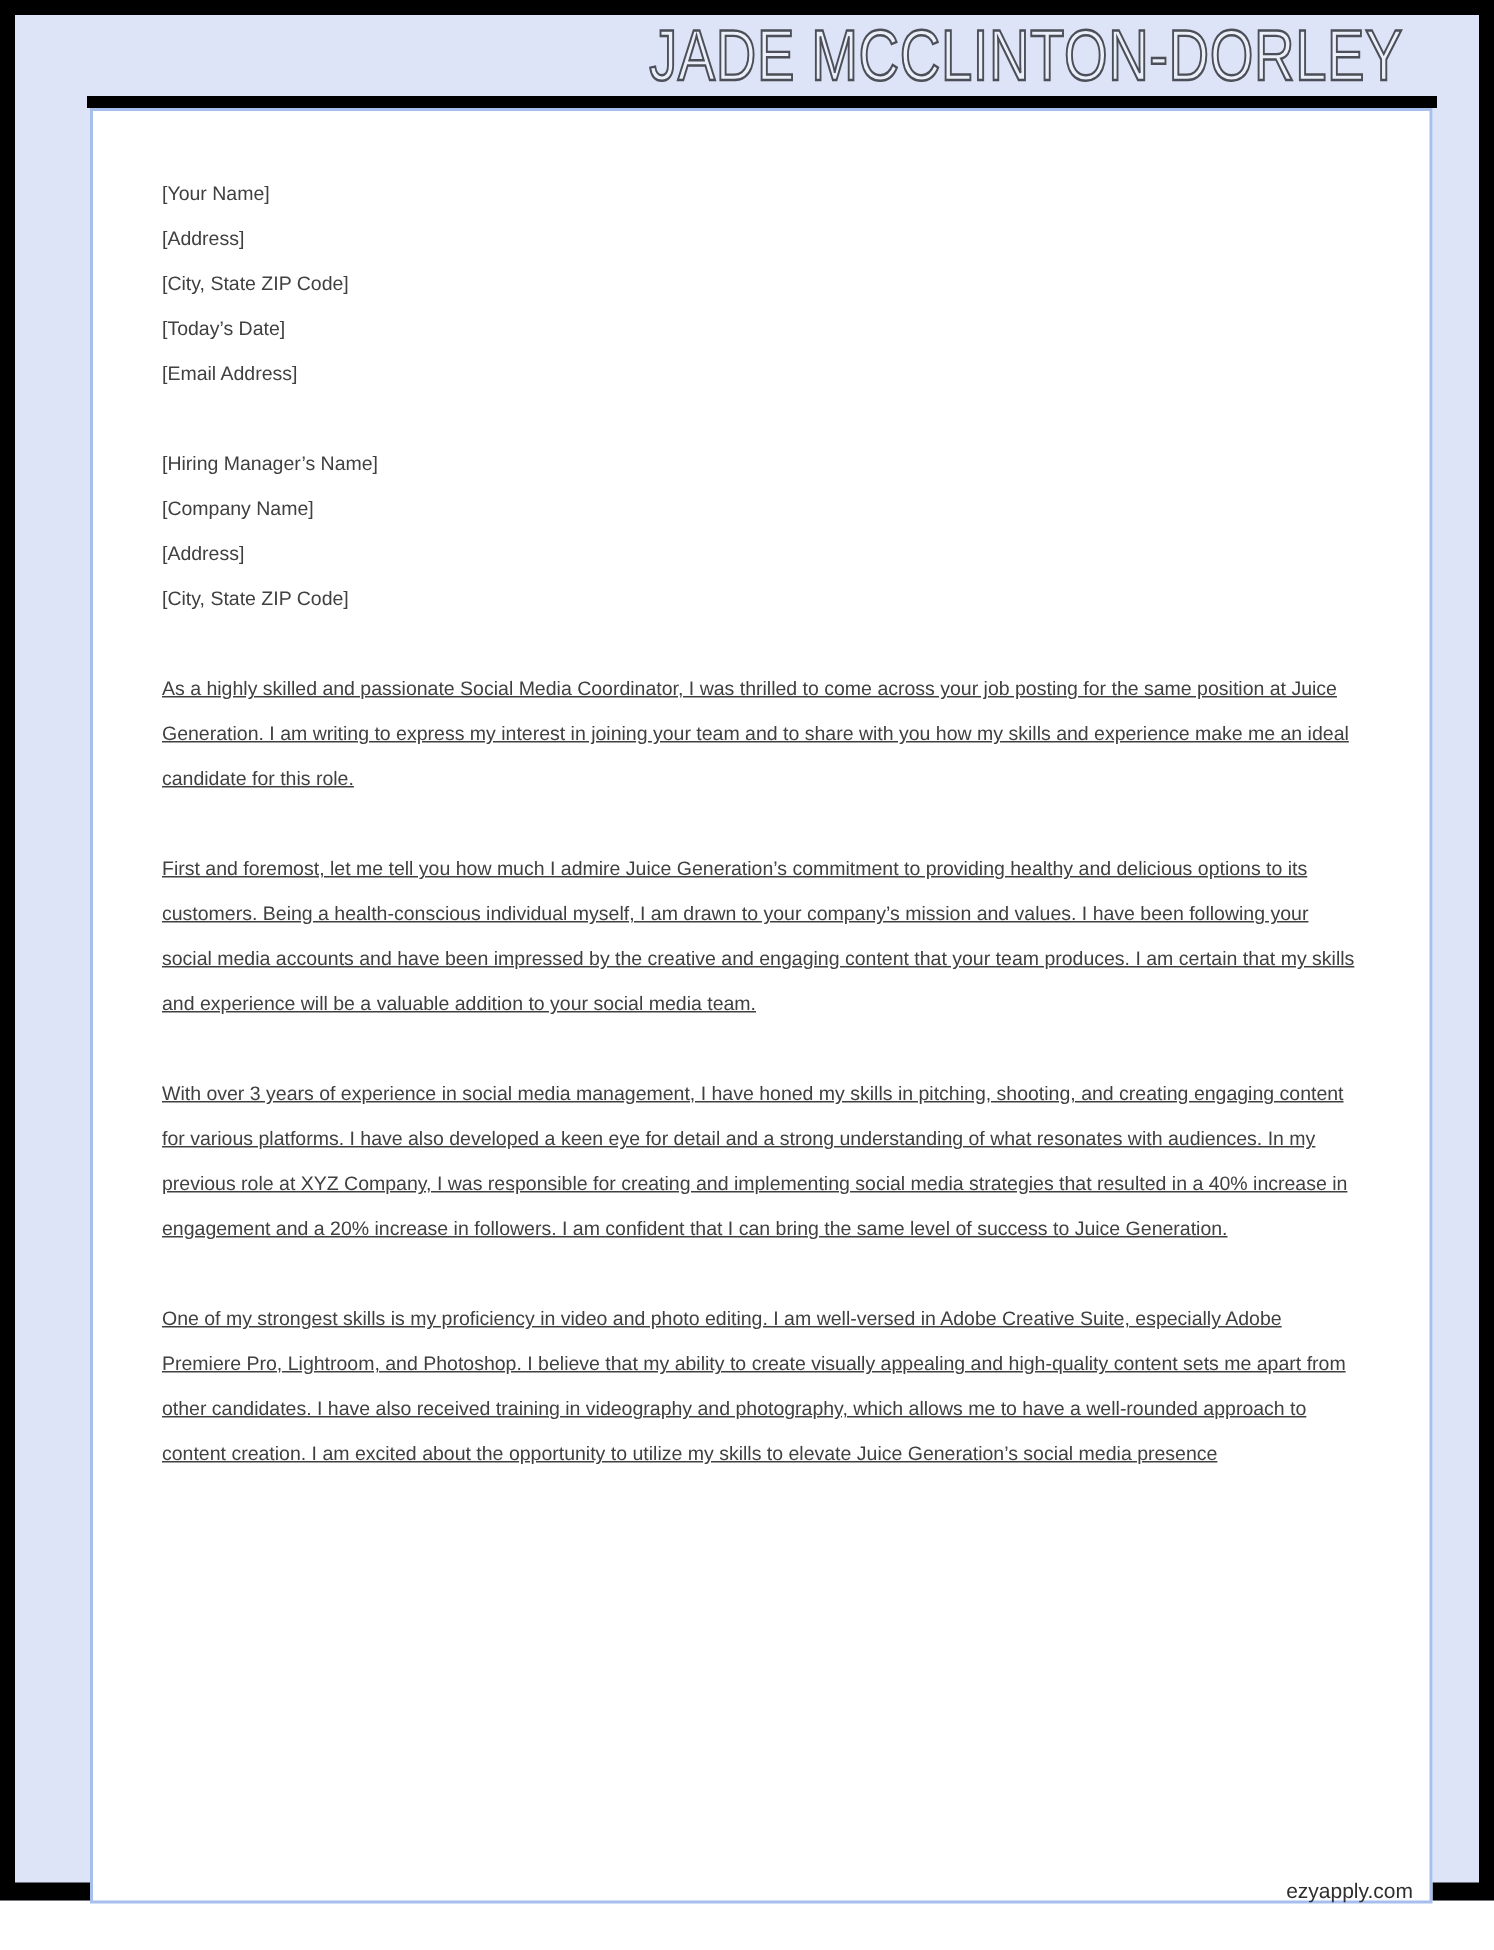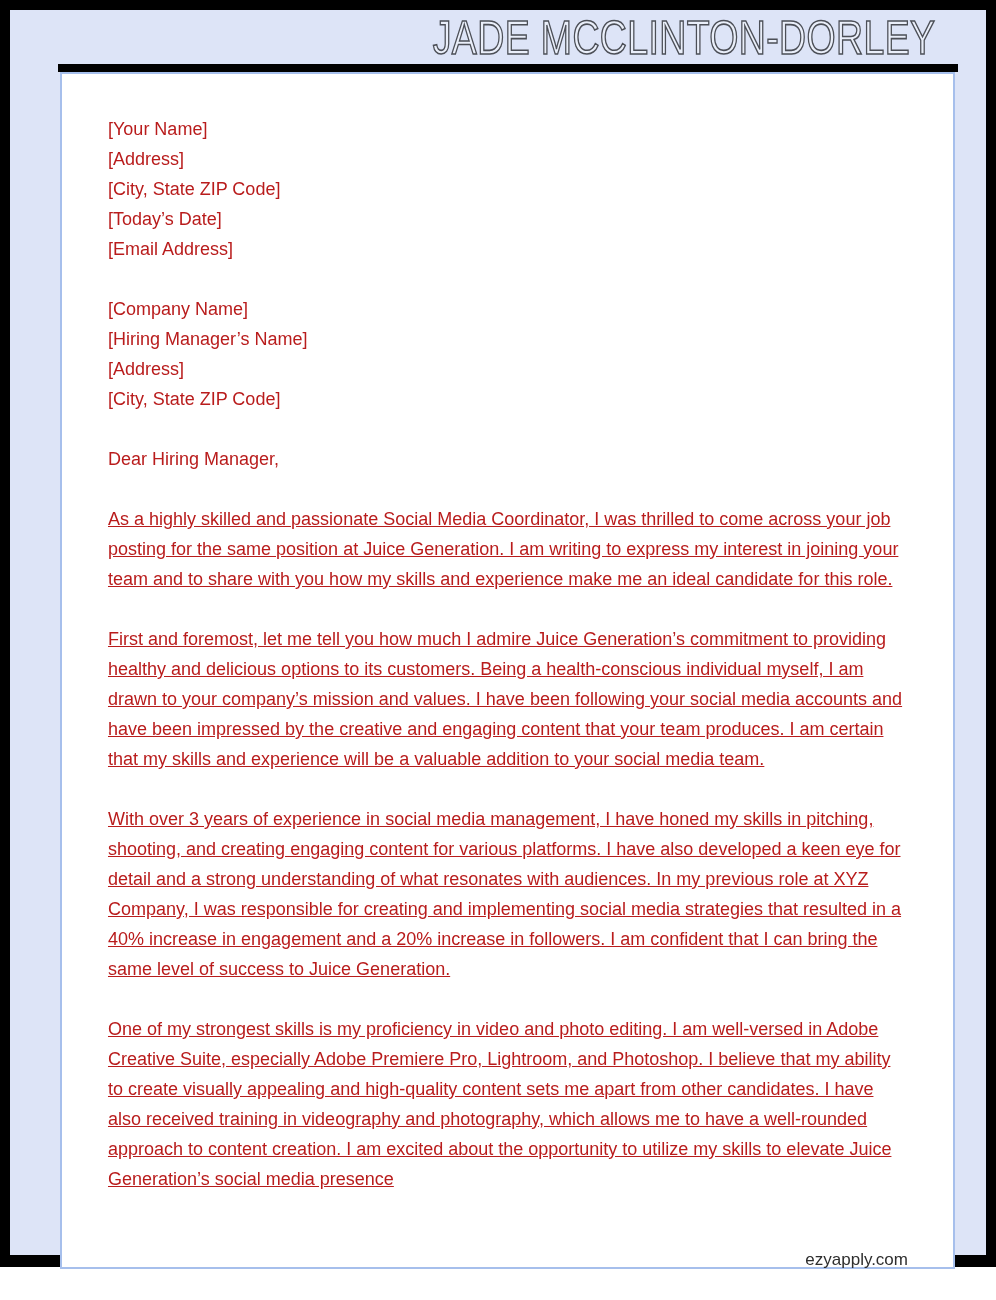--- a/index.html
+++ b/index.html
@@ -53,33 +53,33 @@
     box-sizing: border-box;
     background: #ffffff;
     border: 2px solid #a6bfec;
     padding: 40px 46px;
     overflow: hidden;
   }
   .block {
     margin: 0 0 30px 0;
   }
   .line, .para {
-    font-size: 18px;
+    font-size: 13px;
     line-height: 30px;
-    color: #b91c1c;
+    color: #404040;
   }
   .para {
     margin: 0 0 30px 0;
     text-decoration: underline;
   }
   .watermark {
     position: absolute;
     top: 1241px;
-    right: 78px;
-    font-size: 17px;
+    right: 44px;
+    font-size: 14px;
     line-height: 18px;
     color: #2e2e2e;
     z-index: 5;
   }
 </style>
 </head>
 <body>
 
 <div class="frame">
 
@@ -91,29 +91,26 @@
 
     <div class="block">
       <div class="line">[Your Name]</div>
       <div class="line">[Address]</div>
       <div class="line">[City, State ZIP Code]</div>
       <div class="line">[Today’s Date]</div>
       <div class="line">[Email Address]</div>
     </div>
 
     <div class="block">
+      <div class="line">[Hiring Manager’s Name]</div>
       <div class="line">[Company Name]</div>
-      <div class="line">[Hiring Manager’s Name]</div>
       <div class="line">[Address]</div>
       <div class="line">[City, State ZIP Code]</div>
     </div>
 
-    <div class="block">
-      <div class="line">Dear Hiring Manager,</div>
-    </div>
 
     <p class="para">As a highly skilled and passionate Social Media Coordinator, I was thrilled to come across your job posting for the same position at Juice Generation. I am writing to express my interest in joining your team and to share with you how my skills and experience make me an ideal candidate for this role.</p>
     <p class="para">First and foremost, let me tell you how much I admire Juice Generation’s commitment to providing healthy and delicious options to its customers. Being a health-conscious individual myself, I am drawn to your company’s mission and values. I have been following your social media accounts and have been impressed by the creative and engaging content that your team produces. I am certain that my skills and experience will be a valuable addition to your social media team.</p>
     <p class="para">With over 3 years of experience in social media management, I have honed my skills in pitching, shooting, and creating engaging content for various platforms. I have also developed a keen eye for detail and a strong understanding of what resonates with audiences. In my previous role at XYZ Company, I was responsible for creating and implementing social media strategies that resulted in a 40% increase in engagement and a 20% increase in followers. I am confident that I can bring the same level of success to Juice Generation.</p>
     <p class="para">One of my strongest skills is my proficiency in video and photo editing. I am well-versed in Adobe Creative Suite, especially Adobe Premiere Pro, Lightroom, and Photoshop. I believe that my ability to create visually appealing and high-quality content sets me apart from other candidates. I have also received training in videography and photography, which allows me to have a well-rounded approach to content creation. I am excited about the opportunity to utilize my skills to elevate Juice Generation’s social media presence</p>
 
   </div>
 
   <div class="watermark">ezyapply.com</div>
 

